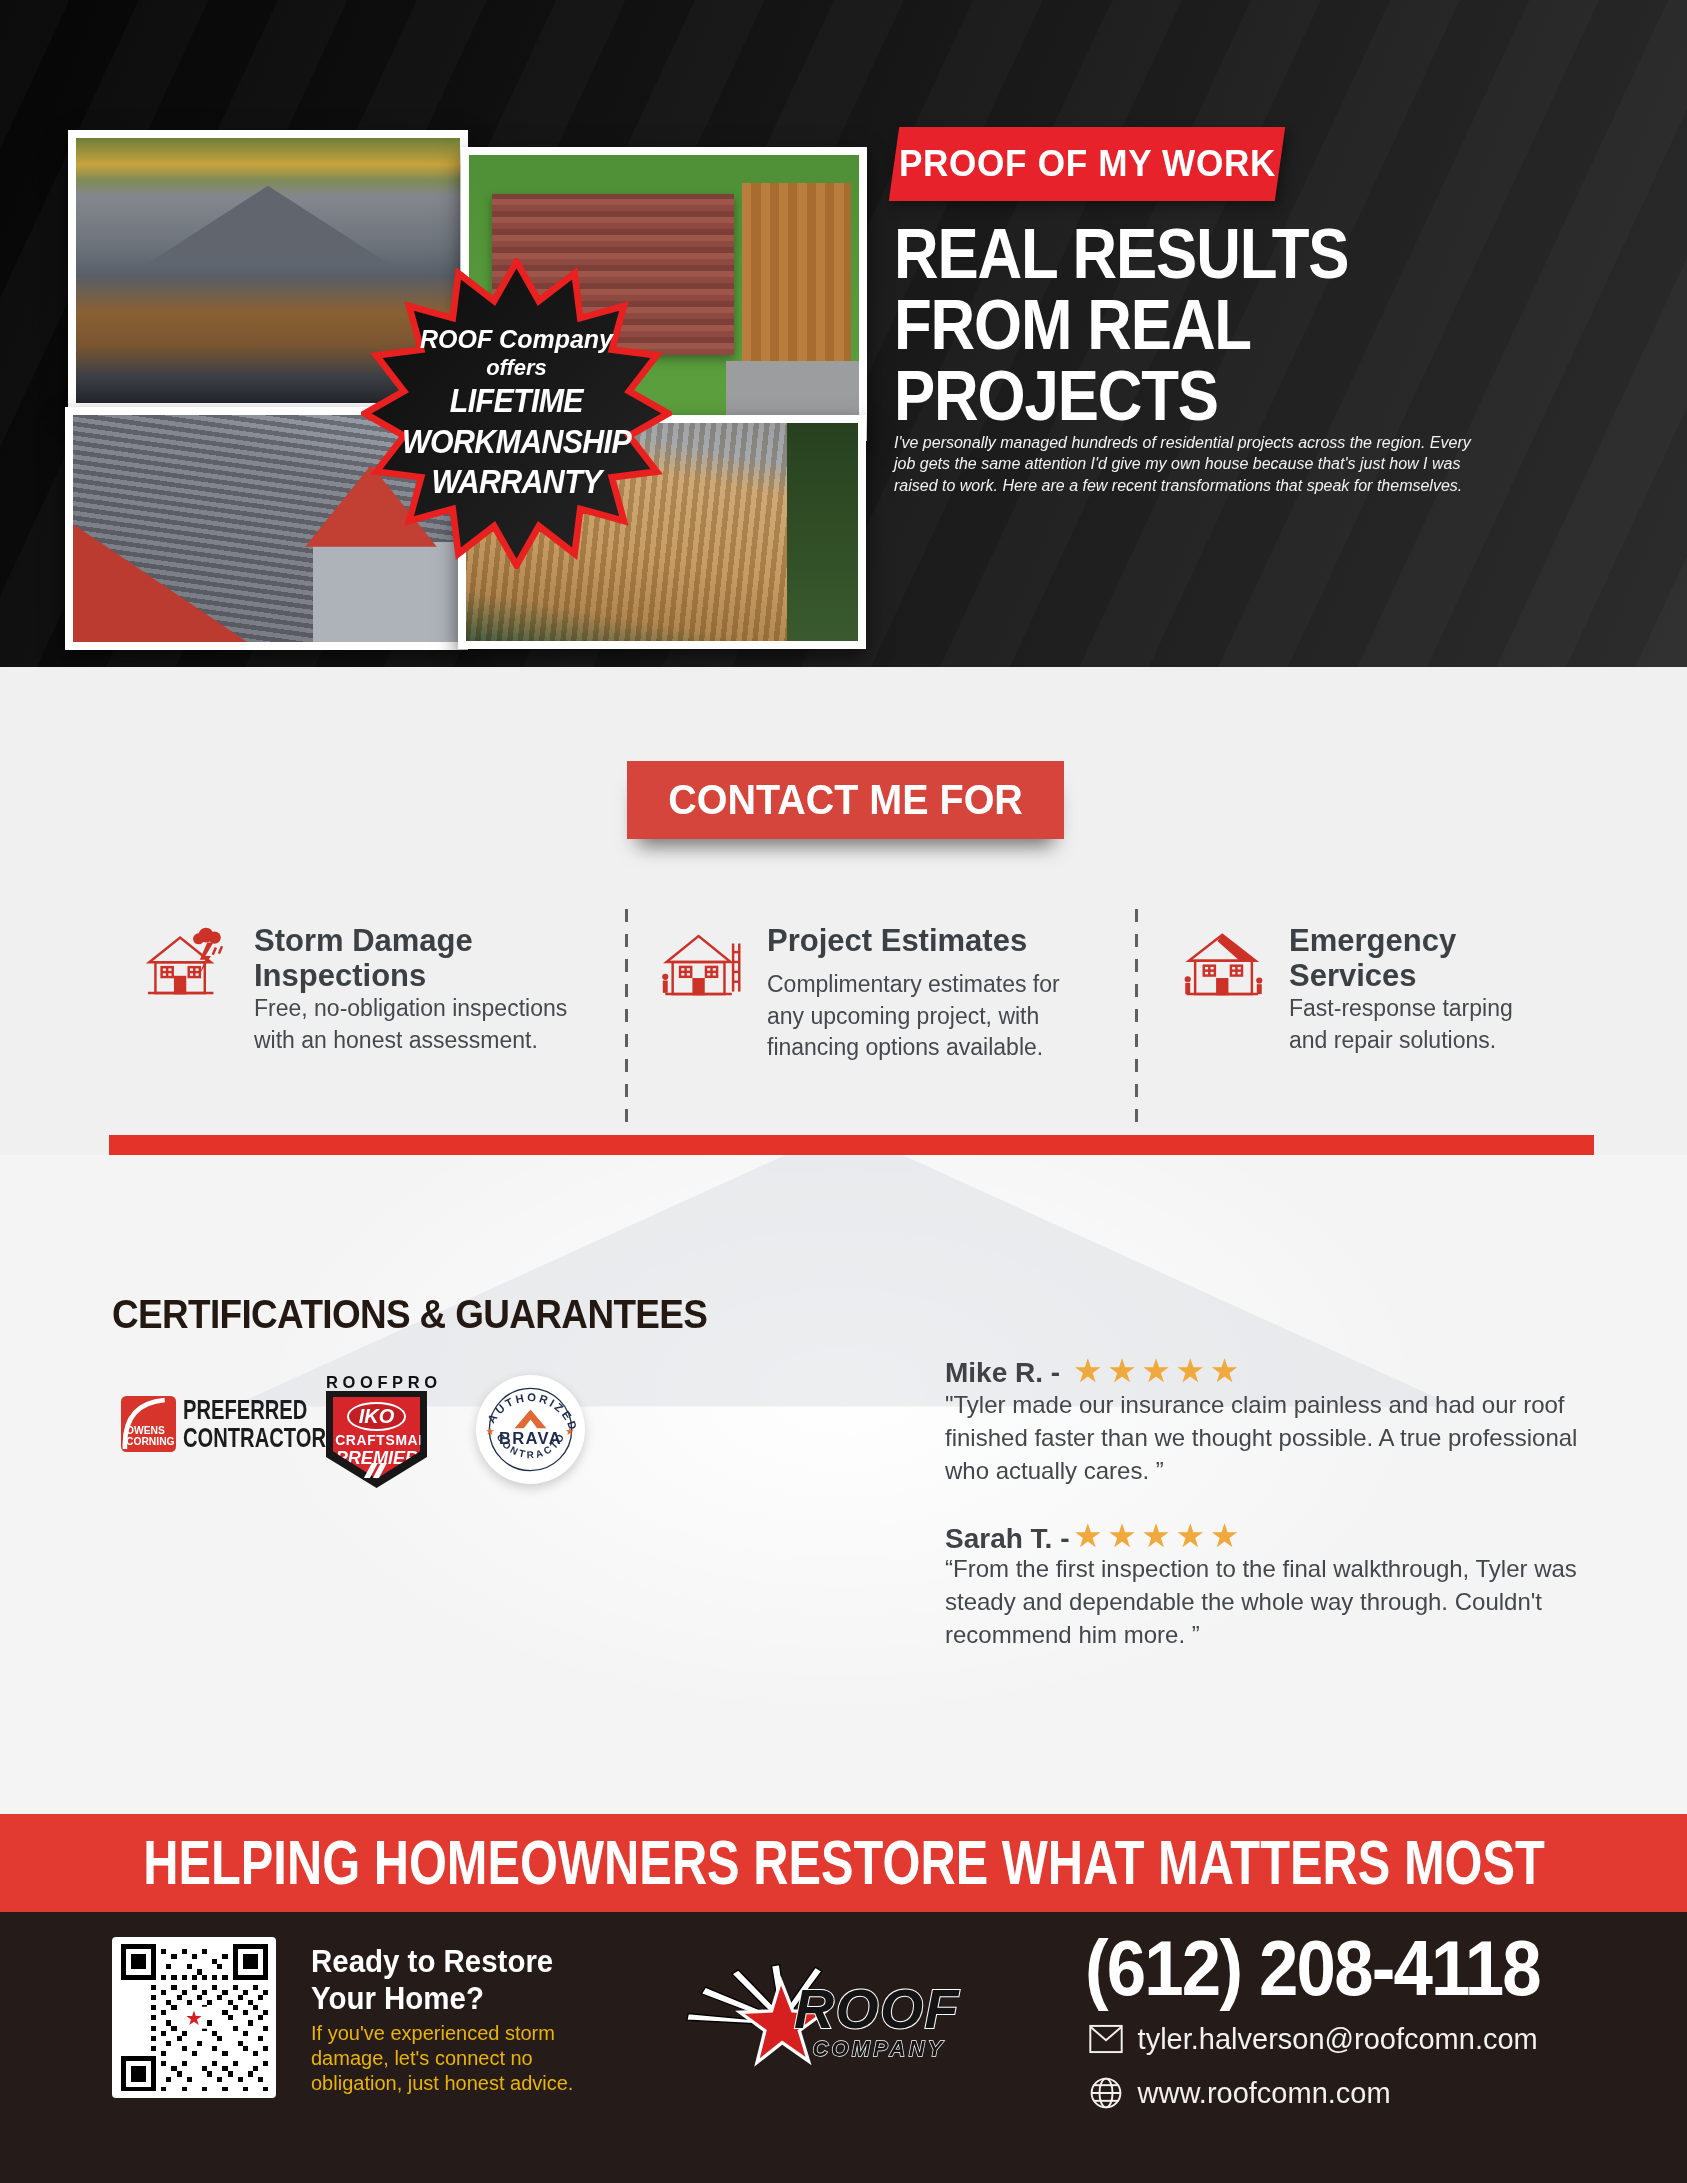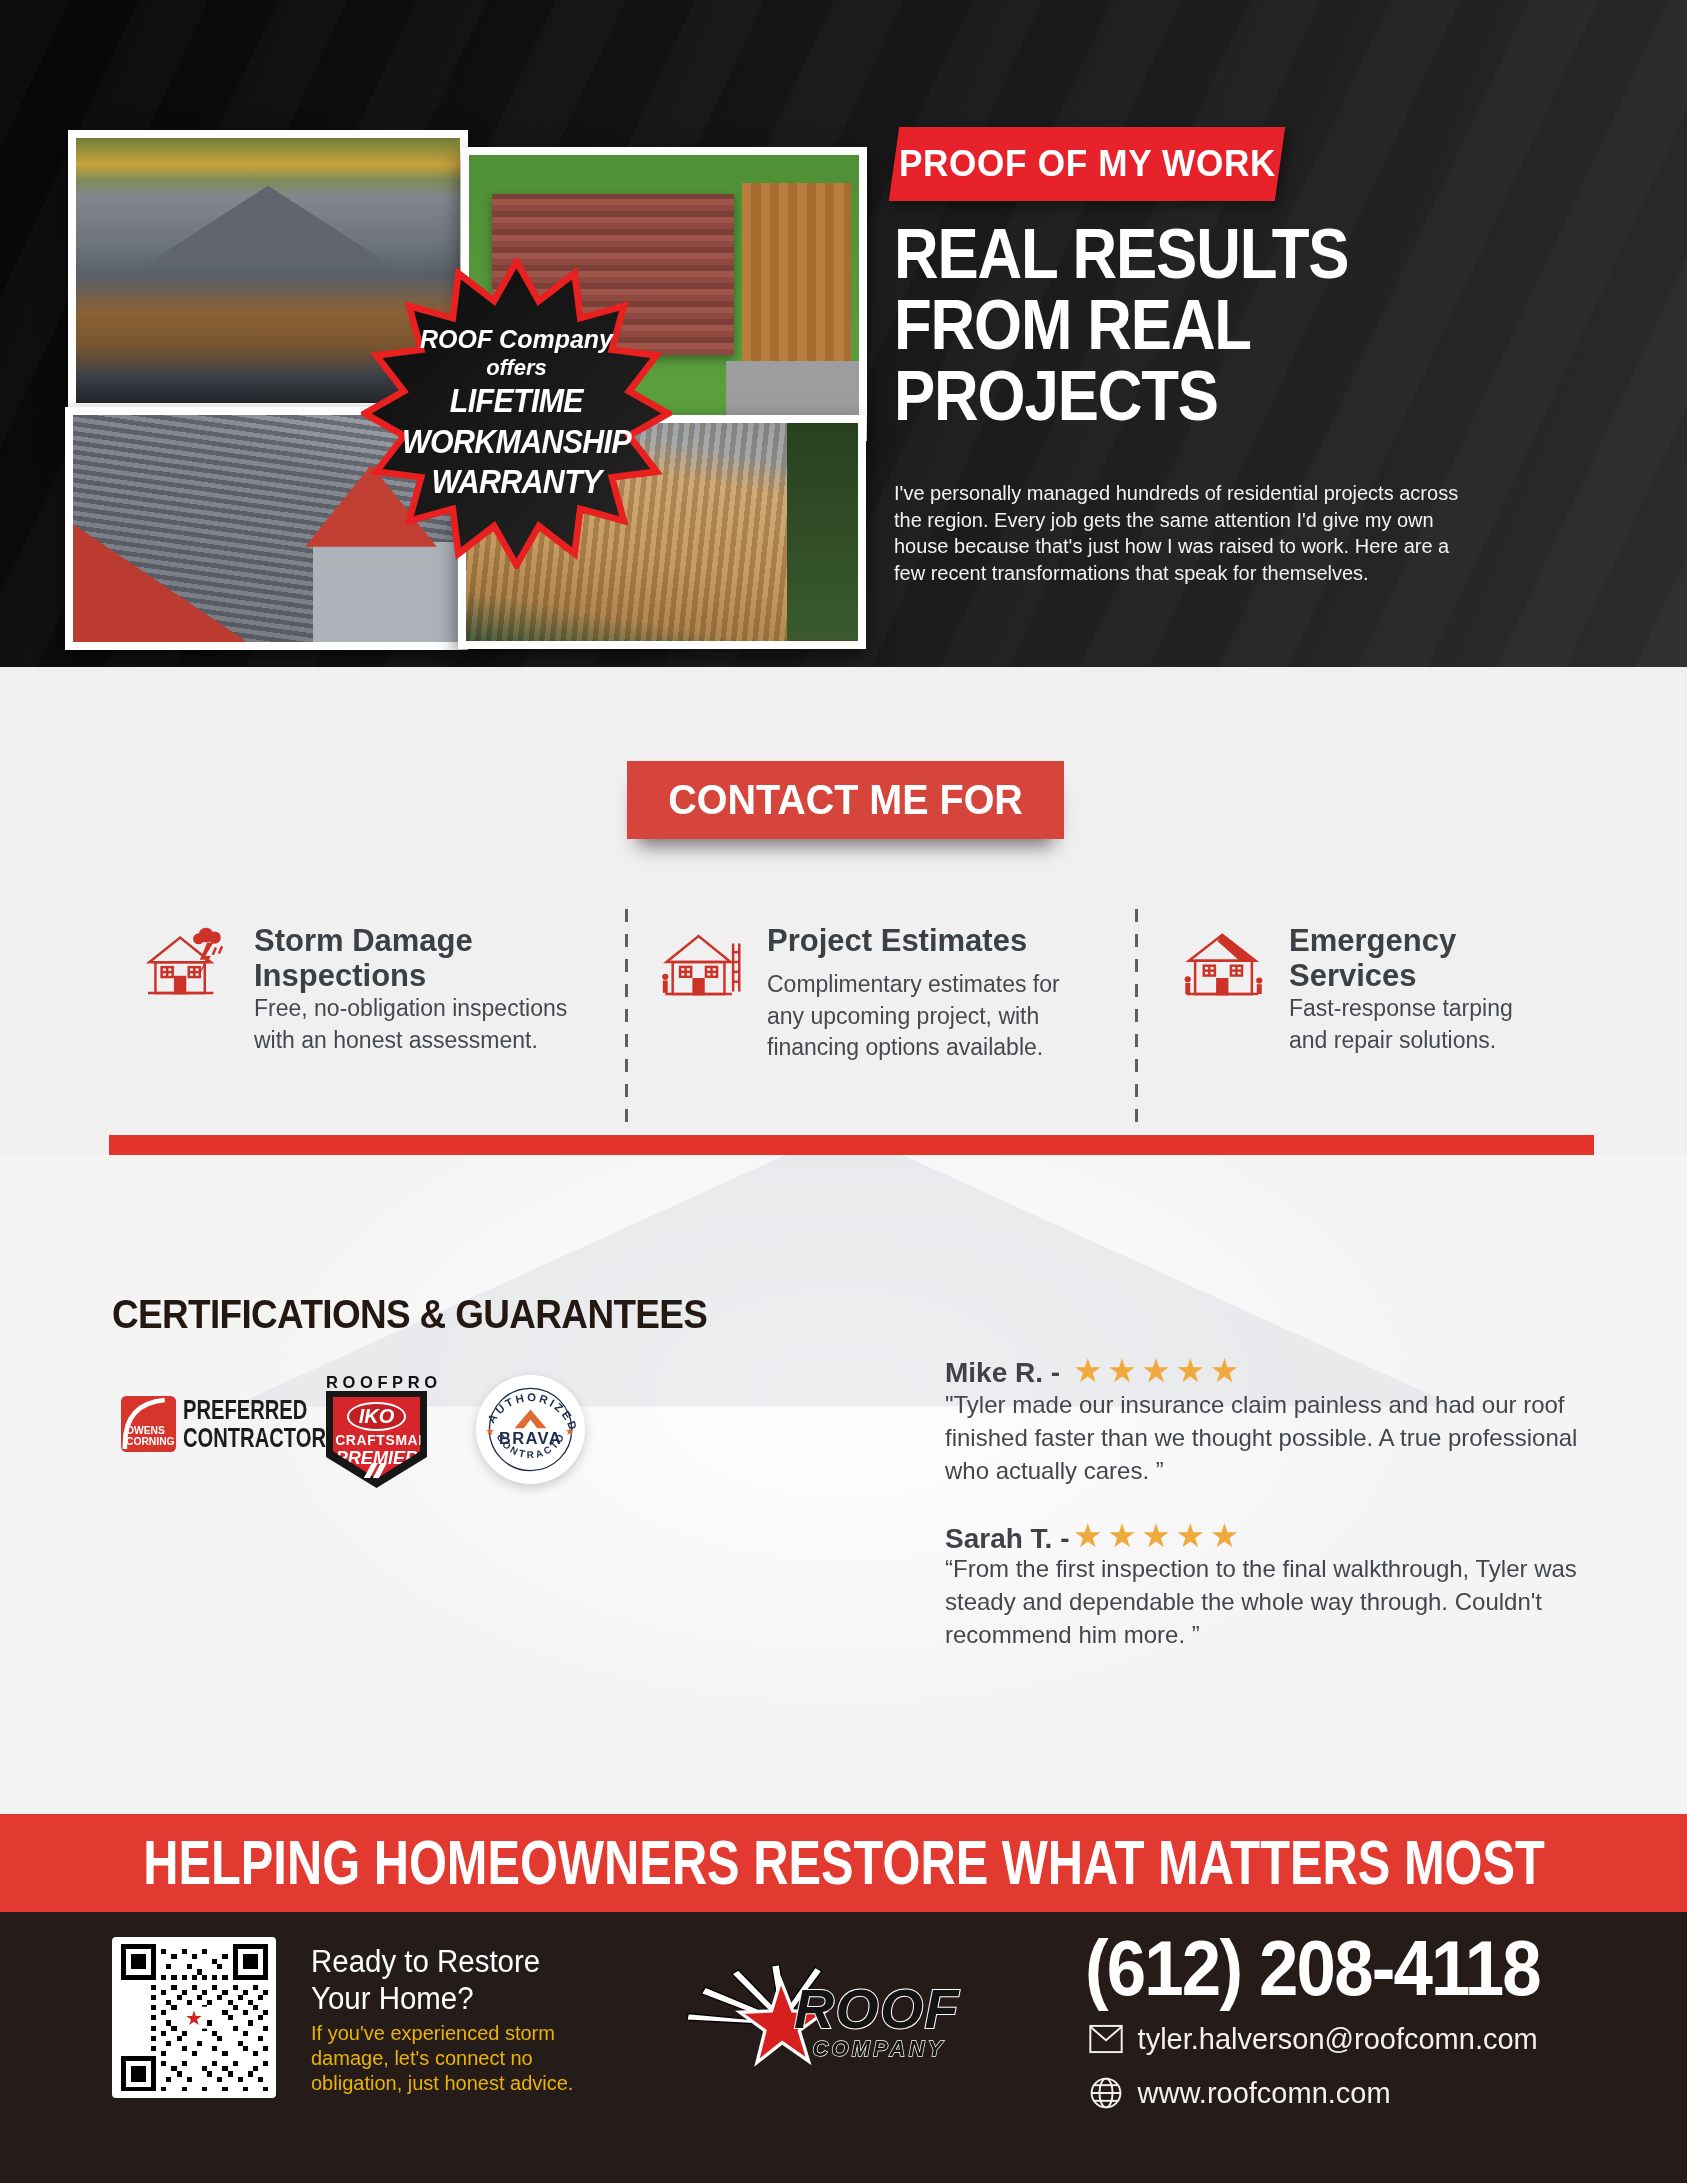--- a/index.html
+++ b/index.html
@@ -37,21 +37,21 @@
              text-align:center;color:#fff;font-style:italic;font-weight:bold;}
   .star-brand{font-size:25px;letter-spacing:0;}
   .star-offers{font-size:22px;margin-top:1.3px;}
   .star-big{font-size:33px;line-height:1.22;letter-spacing:-0.7px;transform:scaleX(.92);}
 
   .hero-badge{left:894px;top:127px;width:386px;height:74px;background:#e8222a;transform:skewX(-8deg);
               display:flex;align-items:center;justify-content:center;box-shadow:4px 5.3px 12px rgba(0,0,0,.4);}
   .hero-badge span{transform:skewX(8deg) scaleX(.95);font-size:37px;font-weight:bold;color:#fff;letter-spacing:0.7px;white-space:nowrap;}
   .hero-title{left:894px;top:218px;color:#fff;font-weight:bold;font-size:71px;line-height:1.0;letter-spacing:-1.3px;}
   .hero-title .cond{transform:scaleX(.87);}
-  .hero-desc{left:894px;top:480px;width:586px;color:#f2f2f2;font-size:20px;line-height:1.33;}
+  .hero-desc{left:894px;top:432px;width:586px;color:#f2f2f2;font-size:16px;line-height:1.33;font-style:italic;}
 
   
   .contact-band{left:0;top:667px;width:1688px;height:488px;background:#f0f0f1;}
   .contact-heading{left:627px;top:761px;width:437px;height:78px;background:#d6453c;
      display:flex;align-items:center;justify-content:center;box-shadow:0 17px 20px -10.6px rgba(0,0,0,.55);}
   .contact-heading span{font-size:42px;font-weight:bold;color:#fff;transform:scaleX(.94);white-space:nowrap;}
   .svc-icon{width:87px;height:74px;}
   .svc-title{font-size:31px;font-weight:bold;color:#3b4045;line-height:1.12;}
   .svc-body{font-size:23px;color:#45494d;line-height:1.38;}
   .dash-div{width:2.6px;background:repeating-linear-gradient(to bottom,#5f5f5f 0 13.2px,rgba(0,0,0,0) 13.2px 25px);}
@@ -102,21 +102,21 @@
   
   .banner{left:0;top:1814px;width:1688px;height:98px;background:#e23a30;display:flex;align-items:center;justify-content:center;}
   .banner span{color:#fff;font-weight:bold;font-size:61px;letter-spacing:0px;transform:scale(.8,1.02);white-space:nowrap;}
 
   
   .footer{left:0;top:1912px;width:1688px;height:271px;background:#251b18;}
   .qr{position:absolute;left:112px;top:25px;width:164px;height:161px;background:#fff;border-radius:4px;padding:6.6px;box-sizing:border-box;}
   .qr svg{width:100%;height:100%;}
   .qr-logo{position:absolute;left:50%;top:50%;transform:translate(-50%,-50%);background:#fff;padding:1.3px 4px;
      color:#d6201f;font-size:20px;line-height:1;}
-  .cta-title{position:absolute;left:311px;top:32px;color:#fff;font-weight:normal;font-size:31px;line-height:1.18;}
+  .cta-title{position:absolute;left:311px;top:32px;color:#fff;font-weight:bold;font-size:31px;line-height:1.18;}
   .cta-title .cond{transform:scaleX(.95);}
   .cta-body{position:absolute;left:311px;top:109px;width:284px;color:#eab308;font-size:20px;line-height:1.26;}
   .flogo{position:absolute;left:675px;top:50px;width:291px;height:119px;}
   .fphone{position:absolute;left:1085px;top:12px;color:#fff;font-weight:bold;font-size:77px;letter-spacing:-2px;transform:scaleX(.92);transform-origin:left top;white-space:nowrap;}
   .frow{position:absolute;left:1089px;color:#f3f1f0;font-size:29px;display:flex;align-items:center;gap:14.6px;}
   .frow svg{width:34px;height:34px;}
 
   .svcicons{stroke:#cc3227;fill:none;stroke-width:4;}
 </style>
 </head>

